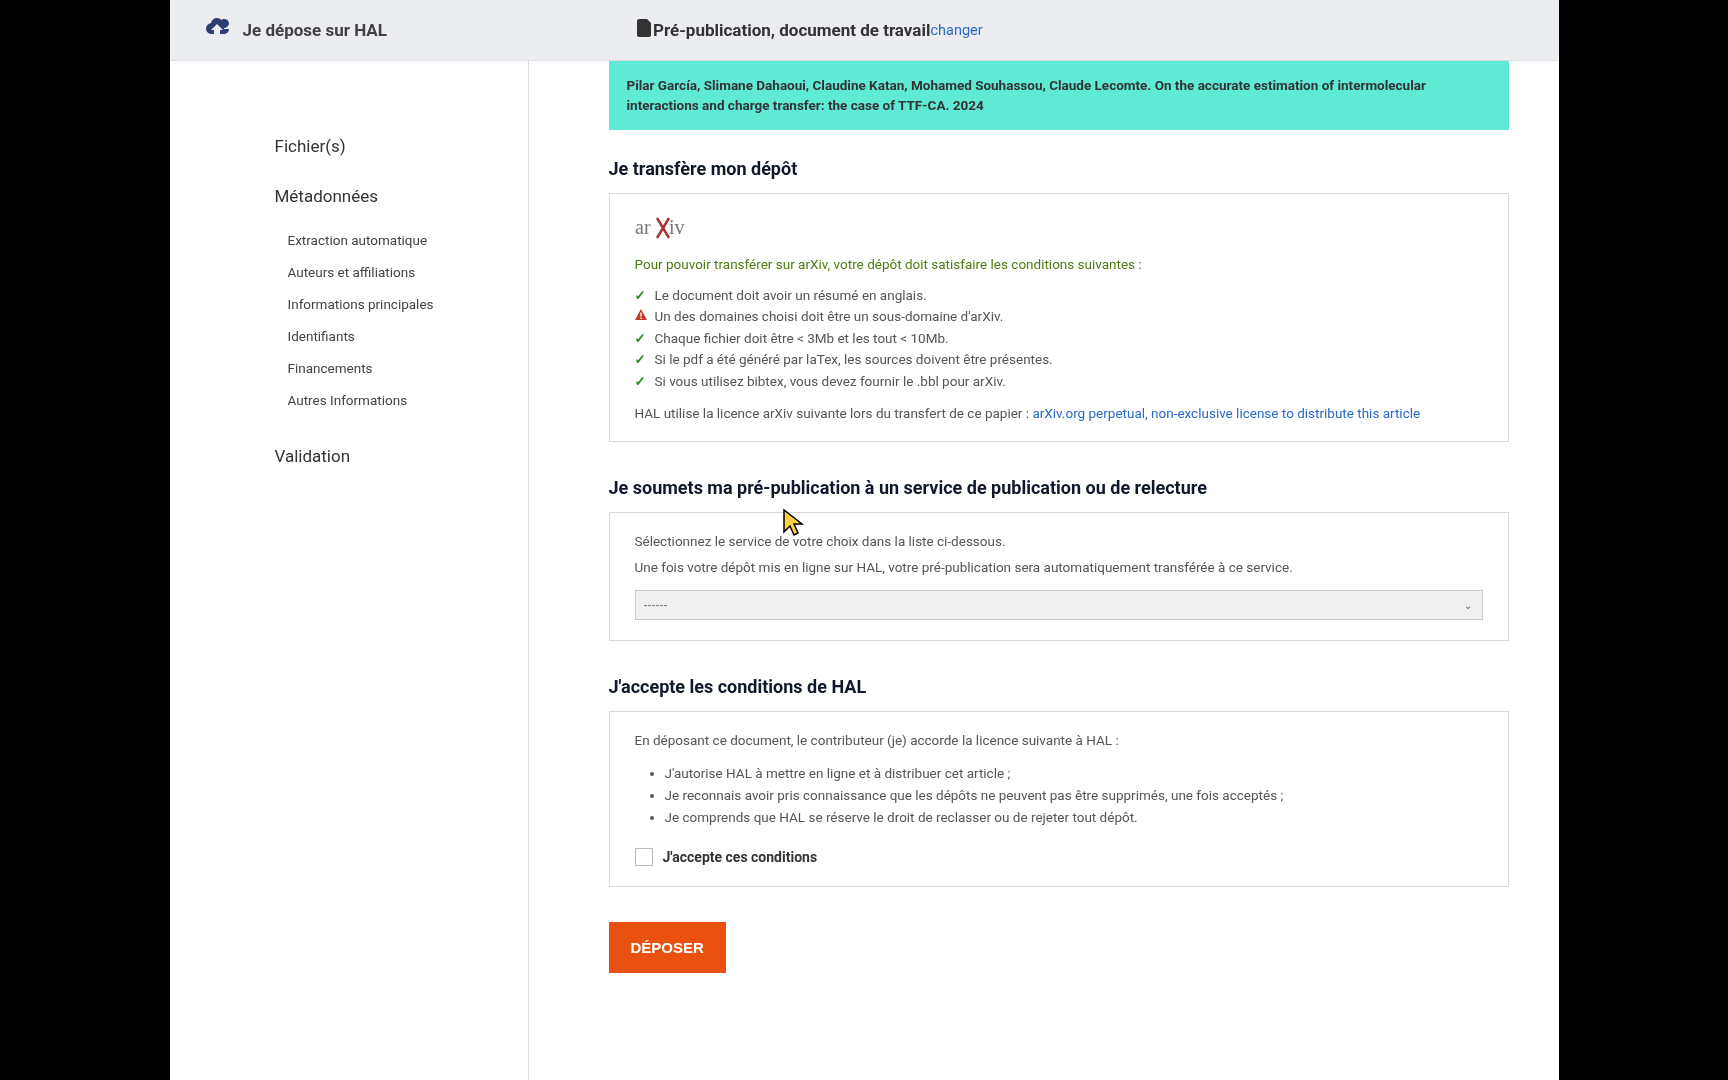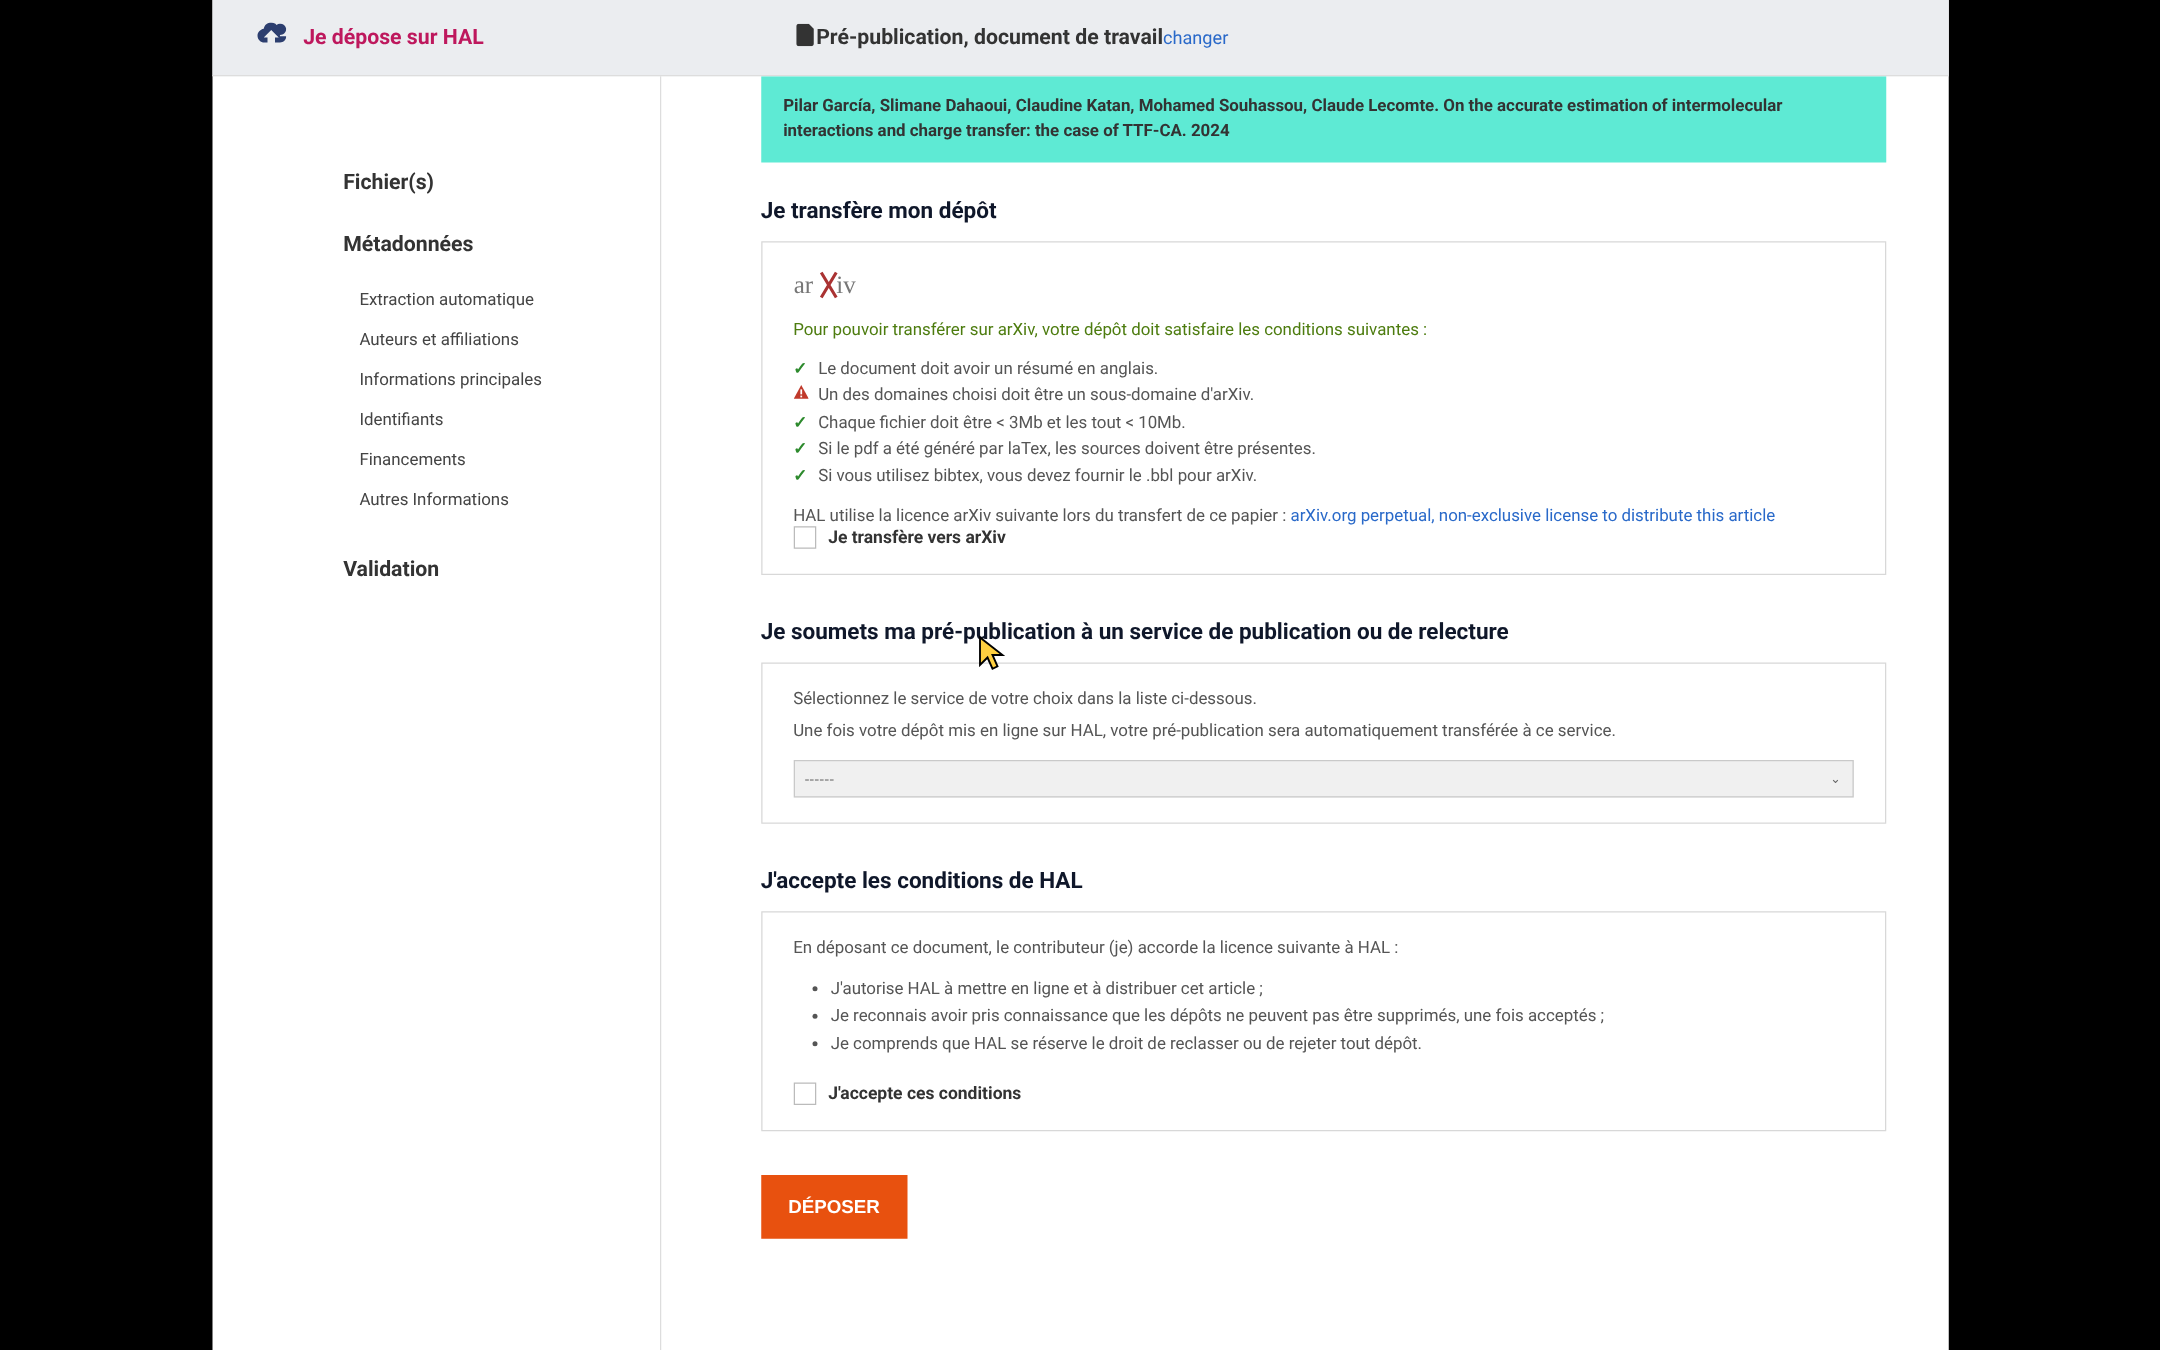--- a/index.html
+++ b/index.html
@@ -32,21 +32,21 @@
     .top-bar-left {
       display: flex;
       align-items: center;
       gap: 14px;
     }
     .upload-icon {
       color: #2c3e6f;
     }
     .top-title {
       font-weight: 700;
-      color: #be185d;
+      color: #404040;
       font-size: 17px;
     }
     .top-bar-right {
       display: flex;
       align-items: center;
       margin-left: 250px;
     }
     .doc-icon {
       color: #333;
     }
@@ -63,21 +63,21 @@
     .main-body {
       display: flex;
       height: calc(100% - 61px);
     }
     .sidebar {
       width: 359px;
       border-right: 1px solid #ddd;
       padding: 75px 0 0 105px;
     }
     .sidebar-section {
-      font-weight: 700;
+      font-weight: 400;
       font-size: 17px;
       color: #333;
       margin-bottom: 30px;
     }
     .sidebar-section.meta {
       margin-bottom: 18px;
     }
     .sidebar-subitems {
       margin-bottom: 30px;
     }
@@ -309,24 +309,20 @@
           </li>
           <li class="cond-item">
             <span class="cond-icon-ok">✓</span>
             <span>Si vous utilisez bibtex, vous devez fournir le .bbl pour arXiv.</span>
           </li>
         </ul>
         <div class="license-line">
           <span>HAL utilise la licence arXiv suivante lors du transfert de ce papier : </span>
           <a class="license-link">arXiv.org perpetual, non-exclusive license to distribute this article</a>
         </div>
-        <div class="checkbox-row">
-          <div class="checkbox"></div>
-          <span class="checkbox-label">Je transfère vers arXiv</span>
-        </div>
       </div>
 
       <div class="section-title">Je soumets ma pré-publication à un service de publication ou de relecture</div>
       <div class="card">
         <div class="service-text first">Sélectionnez le service de votre choix dans la liste ci-dessous.</div>
         <div class="service-text">Une fois votre dépôt mis en ligne sur HAL, votre pré-publication sera automatiquement transférée à ce service.</div>
         <div class="select-wrapper">
           <select class="service-select">
             <option>------</option>
           </select>

